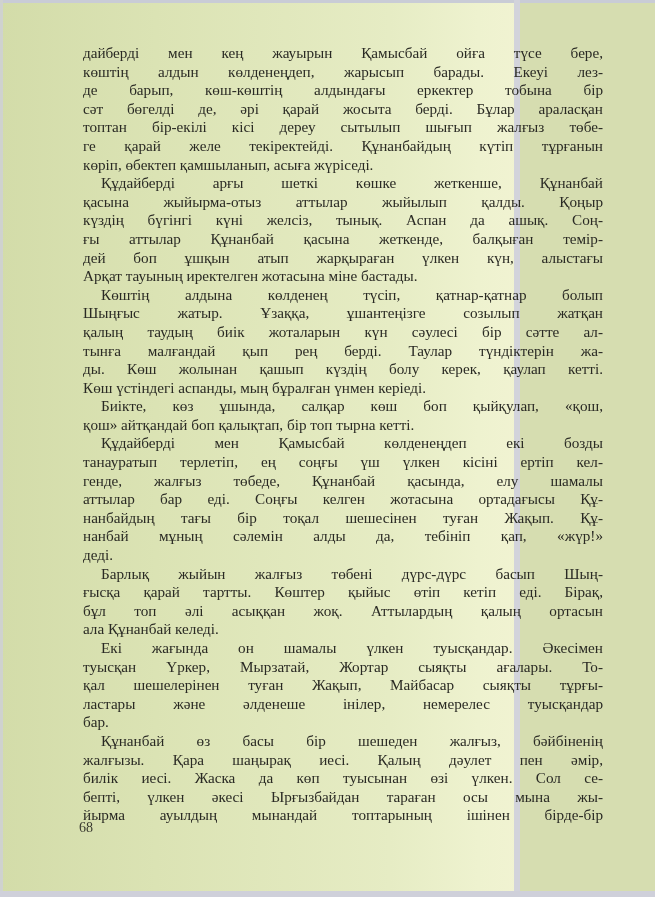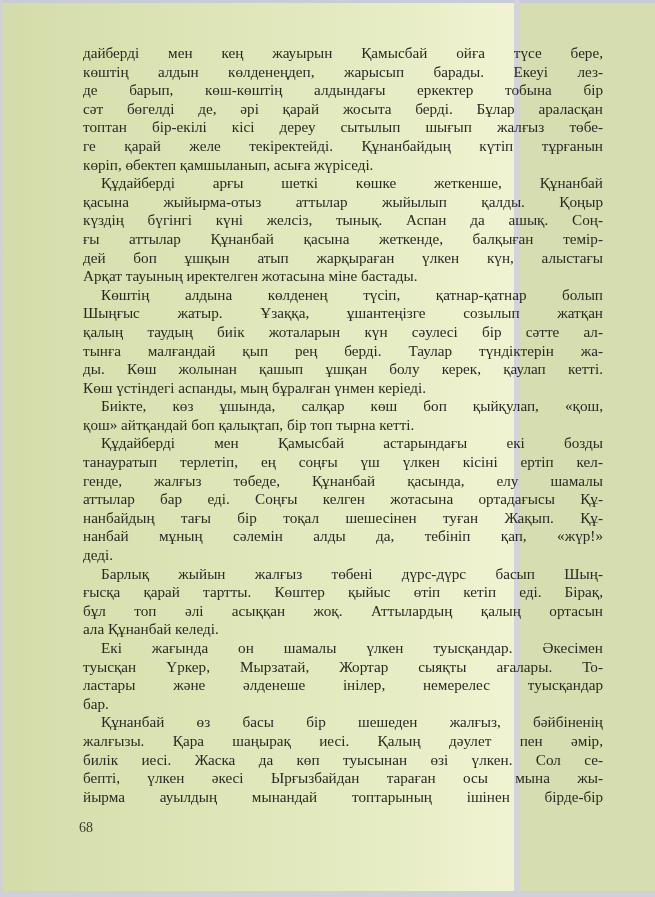--- a/index.html
+++ b/index.html
@@ -58,37 +58,38 @@
       <span class="line indent" style="white-space: normal; text-align: justify; text-align-last: justify;">Құдайберді арғы шеткі көшке жеткенше, Құнанбай</span>
       <span class="line" style="white-space: normal; text-align: justify; text-align-last: justify;">қасына жыйырма-отыз аттылар жыйылып қалды. Қоңыр</span>
       <span class="line" style="white-space: normal; text-align: justify; text-align-last: justify;">күздің бүгінгі күні желсіз, тынық. Аспан да ашық. Соң-</span>
       <span class="line" style="white-space: normal; text-align: justify; text-align-last: justify;">ғы аттылар Құнанбай қасына жеткенде, балқыған темір-</span>
       <span class="line" style="white-space: normal; text-align: justify; text-align-last: justify;">дей боп ұшқын атып жарқыраған үлкен күн, алыстағы</span>
       <span class="line last">Арқат тауының иректелген жотасына міне бастады.</span>
       <span class="line indent" style="white-space: normal; text-align: justify; text-align-last: justify;">Көштің алдына көлденең түсіп, қатнар-қатнар болып</span>
       <span class="line" style="white-space: normal; text-align: justify; text-align-last: justify;">Шыңғыс жатыр. Ұзаққа, ұшантеңізге созылып жатқан</span>
       <span class="line" style="white-space: normal; text-align: justify; text-align-last: justify;">қалың таудың биік жоталарын күн сәулесі бір сәтте ал-</span>
       <span class="line" style="white-space: normal; text-align: justify; text-align-last: justify;">тынға малғандай қып рең берді. Таулар түндіктерін жа-</span>
-      <span class="line" style="white-space: normal; text-align: justify; text-align-last: justify;">ды. Көш жолынан қашып ұшқан болу керек, қаулап кетті.</span>
+      <span class="line" style="white-space: normal; text-align: justify; text-align-last: justify;">ды. Көш жолынан қашып күздің болу керек, қаулап кетті.</span>
       <span class="line last">Көш үстіндегі аспанды, мың бұралған үнмен керіеді.</span>
       <span class="line indent" style="white-space: normal; text-align: justify; text-align-last: justify;">Биікте, көз ұшында, салқар көш боп қыйқулап, «қош,</span>
       <span class="line last">қош» айтқандай боп қалықтап, бір топ тырна кетті.</span>
-      <span class="line indent" style="white-space: normal; text-align: justify; text-align-last: justify;">Құдайберді мен Қамысбай астарындағы екі бозды</span>
+      <span class="line indent" style="white-space: normal; text-align: justify; text-align-last: justify;">Құдайберді мен Қамысбай көлденеңдеп екі бозды</span>
       <span class="line" style="white-space: normal; text-align: justify; text-align-last: justify;">танауратып терлетіп, ең соңғы үш үлкен кісіні ертіп кел-</span>
       <span class="line" style="white-space: normal; text-align: justify; text-align-last: justify; font-family: Liberation Serif, serif;">генде, жалғыз төбеде, Құнанбай қасында, елу шамалы</span>
       <span class="line" style="white-space: normal; text-align: justify; text-align-last: justify;">аттылар бар еді. Соңғы келген жотасына ортадағысы Құ-</span>
       <span class="line" style="white-space: normal; text-align: justify; text-align-last: justify;">нанбайдың тағы бір тоқал шешесінен туған Жақып. Құ-</span>
       <span class="line" style="white-space: normal; text-align: justify; text-align-last: justify;">нанбай мұның сәлемін алды да, тебініп қап, «жүр!»</span>
       <span class="line last">деді.</span>
       <span class="line indent" style="white-space: normal; text-align: justify; text-align-last: justify;">Барлық жыйын жалғыз төбені дүрс-дүрс басып Шың-</span>
       <span class="line" style="white-space: normal; text-align: justify; text-align-last: justify;">ғысқа қарай тартты. Көштер қыйыс өтіп кетіп еді. Бірақ,</span>
       <span class="line" style="white-space: normal; text-align: justify; text-align-last: justify;">бұл топ әлі асыққан жоқ. Аттылардың қалың ортасын</span>
       <span class="line last">ала Құнанбай келеді.</span>
       <span class="line indent" style="white-space: normal; text-align: justify; text-align-last: justify;">Екі жағында он шамалы үлкен туысқандар. Әкесімен</span>
       <span class="line" style="white-space: normal; text-align: justify; text-align-last: justify;">туысқан Үркер, Мырзатай, Жортар сыяқты ағалары. То-</span>
+      <span class="line" style="white-space: normal; text-align: justify; text-align-last: justify;">қал шешелерінен туған Жақып, Майбасар сыяқты тұрғы-</span>
       <span class="line" style="white-space: normal; text-align: justify; text-align-last: justify;">ластары және әлденеше інілер, немерелес туысқандар</span>
       <span class="line last">бар.</span>
       <span class="line indent" style="white-space: normal; text-align: justify; text-align-last: justify;">Құнанбай өз басы бір шешеден жалғыз, бәйбіненің</span>
       <span class="line" style="white-space: normal; text-align: justify; text-align-last: justify;">жалғызы. Қара шаңырақ иесі. Қалың дәулет пен әмір,</span>
       <span class="line" style="white-space: normal; text-align: justify; text-align-last: justify;">билік иесі. Жаска да көп туысынан өзі үлкен. Сол се-</span>
       <span class="line" style="white-space: normal; text-align: justify; text-align-last: justify;">бепті, үлкен әкесі Ырғызбайдан тараған осы мына жы-</span>
       <span class="line" style="white-space: normal; text-align: justify; text-align-last: justify;">йырма ауылдың мынандай топтарының ішінен бірде-бір</span>
     </div>
 
   <div class="page-number">68</div>

